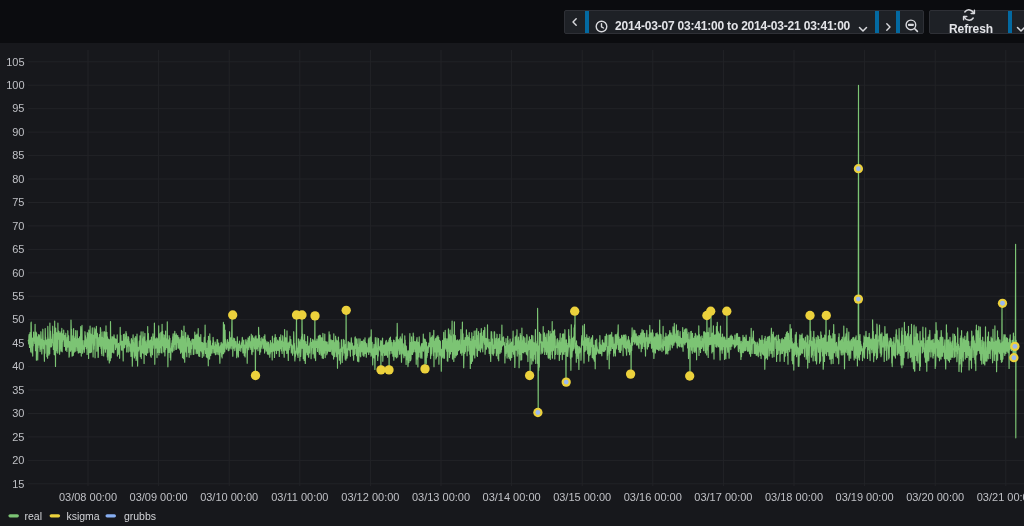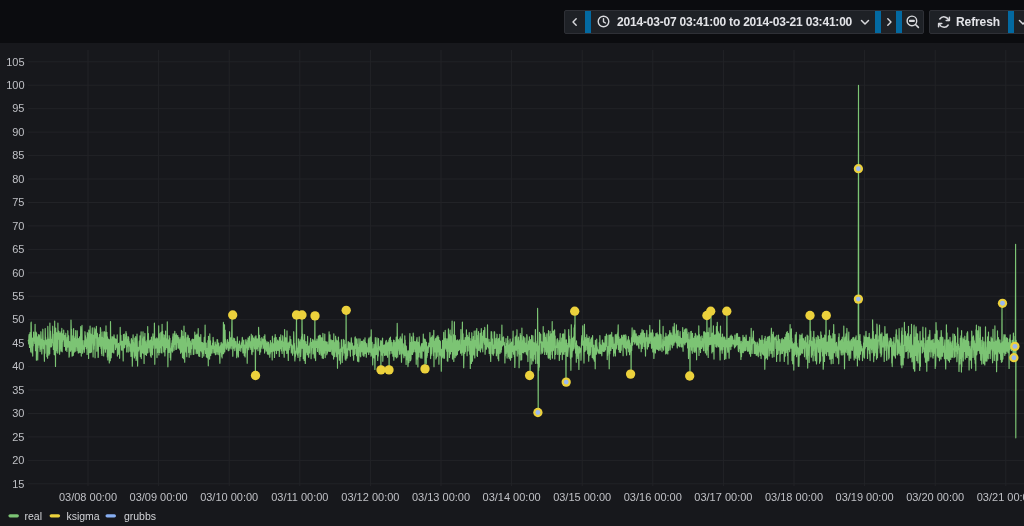--- a/index.html
+++ b/index.html
@@ -1,21 +1,21 @@
 <!DOCTYPE html>
 <html><head><meta charset="utf-8"><style>
 * { margin:0; padding:0; box-sizing:border-box; }
 body { width:1024px; height:526px; overflow:hidden; background:#17181c;
        font-family:"Liberation Sans", sans-serif; }
 #page { position:relative; width:1024px; height:526px; }
 #hdr { position:absolute; left:0; top:0; width:1024px; height:43px; background:#0b0c0f; will-change:transform; }
 .grp { position:absolute; top:9.5px; height:24.5px; display:flex; align-items:stretch;
        background:#1e2126; border:1px solid #2e3036; border-radius:2px; }
 .seg { display:flex; align-items:center; justify-content:center; color:#d8d9dd; }
-.seg + .seg { border-left:6px solid #0369a1; }
+.seg + .seg { border-left:4px solid #0369a1;align-items:flex-end; }
 .seg svg { display:block; flex:0 0 auto; }
 #t1 { left:564px; }
 #t2 { left:929px; }
 .ttxt { font-size:12px; letter-spacing:-0.1px; font-weight:600; color:#e3e4e8; white-space:nowrap; }
 </style></head>
 <body>
 <div id="page">
 <svg width="1024" height="526" viewBox="0 0 1024 526" font-family="Liberation Sans, sans-serif">
 <rect x="0" y="0" width="1024" height="526" fill="#17181c"></rect>
 <line x1="28" y1="483.8" x2="1024" y2="483.8" stroke="#222327" stroke-width="1"></line>
@@ -148,21 +148,21 @@
         </div>
     <div class="seg" style="width:27px;">
           <svg width="14" height="14" viewBox="0 0 14 14" fill="none">
             <circle cx="5.9" cy="5.9" r="4.8" stroke="#d8d9dd" stroke-width="1.4"></circle>
             <path d="M9.5 9.5 L12.4 12.4" stroke="#d8d9dd" stroke-width="1.6" stroke-linecap="round"></path>
             <path d="M3.9 5.9 H7.9" stroke="#d8d9dd" stroke-width="2.1" stroke-linecap="round"></path>
           </svg>
         </div>
   </div>
   <div class="grp" id="t2">
-    <div class="seg" style="width:78px; padding:0 8px 0 7px; justify-content:center;">
+    <div class="seg" style="width:78px; padding:0 8px 0 7px; justify-content:center;flex-direction:column;">
           <svg width="14" height="14" viewBox="0 0 14 14" fill="none">
             <path d="M12.4 2.2 v3.2 h-3.2" stroke="#d8d9dd" stroke-width="1.5" stroke-linecap="round" stroke-linejoin="round"></path>
             <path d="M1.6 11.8 v-3.2 h3.2" stroke="#d8d9dd" stroke-width="1.5" stroke-linecap="round" stroke-linejoin="round"></path>
             <path d="M2.3 8.6 a5 5 0 0 0 8.9 1.4 M11.7 5.4 a5 5 0 0 0 -8.9 -1.4" stroke="#d8d9dd" stroke-width="1.5" stroke-linecap="round"></path>
           </svg>
           <span class="ttxt" style="margin-left:5px;">Refresh</span>
         </div>
     <div class="seg" style="width:23px; justify-content:flex-start; padding-left:4px;">
           <svg width="10" height="8" viewBox="0 0 10 8" fill="none">
             <path d="M1.5 2.5 L5 6 L8.5 2.5" stroke="#d8d9dd" stroke-width="1.5" stroke-linecap="round" stroke-linejoin="round"></path>

